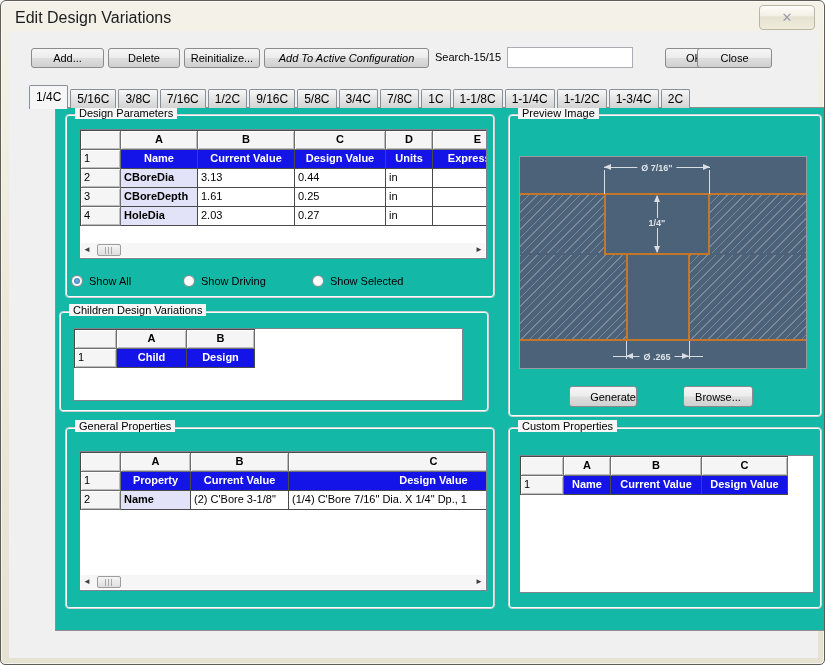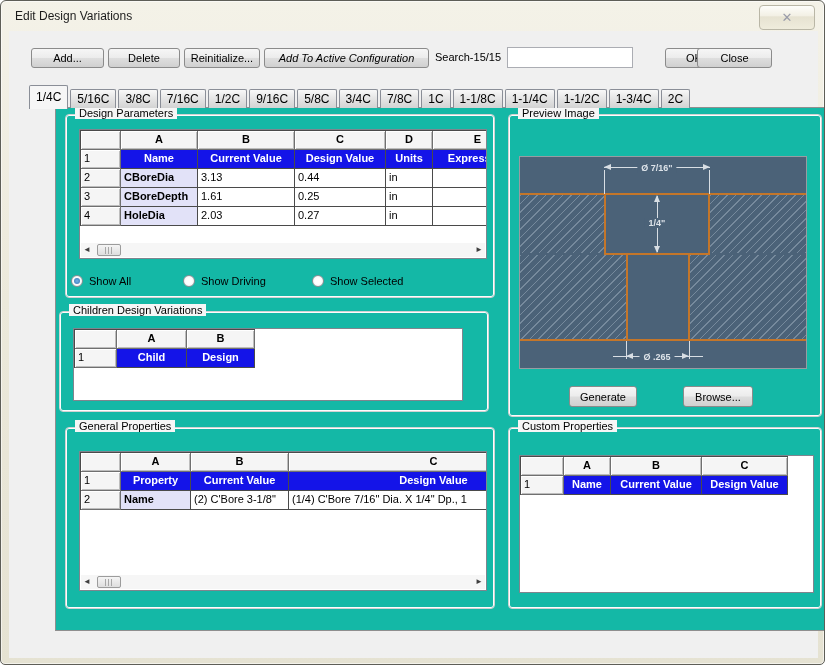--- a/index.html
+++ b/index.html
@@ -8,21 +8,21 @@
     font-family: "Liberation Sans", "DejaVu Sans", sans-serif;
     font-size: 11px; color:#000; background:#fff;
   }
   .window {
     position:relative; width:825px; height:665px;
     background: linear-gradient(180deg,#f4f2e8 0%, #ece9db 45%, #e5e2d2 100%);
     border:1px solid #5e5e57; border-radius:6px 6px 5px 5px;
     box-shadow: inset 0 0 0 1px rgba(255,255,255,0.55);
     overflow:hidden;
   }
-  .title { position:absolute; left:14px; top:8px; font-size:12px; color:#1c1c1c; }
+  .title { position:absolute; left:14px; top:8px; font-size:16px; color:#1c1c1c; }
   .close-btn {
     position:absolute; right:9px; top:4px; width:56px; height:25px;
     background: linear-gradient(#fdfdfa,#f2efe3 45%,#e6e2d1 46%,#efecdc);
     border:1px solid #b9b6a6; border-radius:4px;
     display:flex; align-items:center; justify-content:center;
     color:#9a9ca9; font-weight:bold; font-size:13px;
   }
   .client { position:absolute; left:8px; top:30px; width:809px; height:627px; background:#f0f0f0; }
 
   .btn {
@@ -302,21 +302,21 @@
           <div class="arr" style="left:134px;top:89px;border-width:7px 3px 0 3px;border-top-color:#d8dee4;"></div>
           <div class="dimlab" style="left:137px;top:66px;">1/4"</div>
 
           <div class="abs dim" style="left:106px;top:184px;width:1px;height:18px;"></div>
           <div class="abs dim" style="left:169px;top:184px;width:1px;height:18px;"></div>
           <div class="abs dim" style="left:93px;top:199px;width:90px;height:1px;"></div>
           <div class="arr" style="left:106px;top:196px;border-width:3px 7px 3px 0;border-right-color:#d8dee4;"></div>
           <div class="arr" style="left:162px;top:196px;border-width:3px 0 3px 7px;border-left-color:#d8dee4;"></div>
           <div class="dimlab" style="left:137px;top:200px;">Ø .265</div>
         </div>
-        <div class="btn" style="left:60px;top:271px;width:68px;height:21px;">
+        <div class="btn" style="left:60px;top:271px;width:68px;height:21px;justify-content:flex-end;">
             <span>Generate</span>
           </div>
         <div class="btn" style="left:174px;top:271px;width:70px;height:21px;">
             <span>Browse...</span>
           </div>
       </div>
 
       <div class="groupbox" style="left:452px;top:319px;width:314px;height:182px;">
         <div class="gb-label">Custom Properties</div>
         <div class="vp" style="left:10px;top:27px;width:295px;height:138px;">

